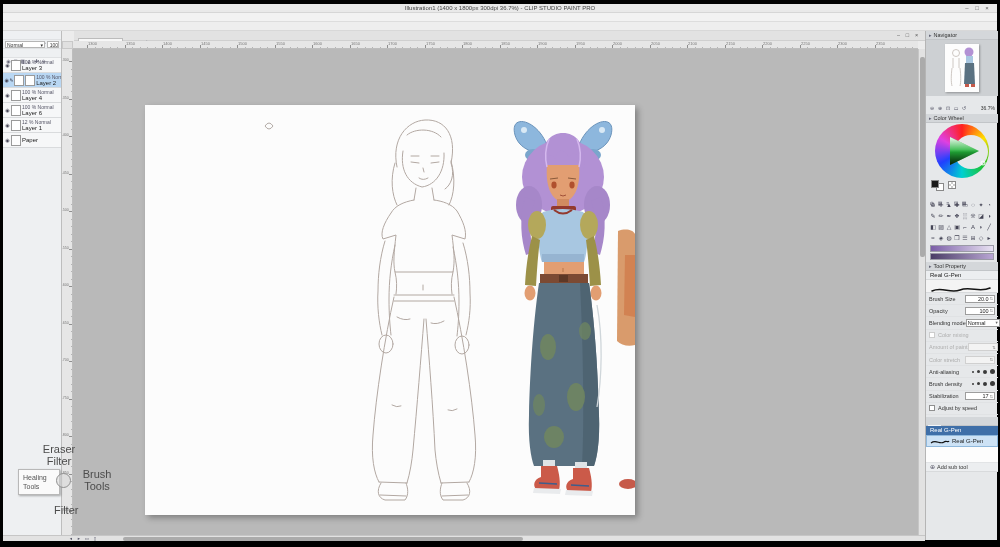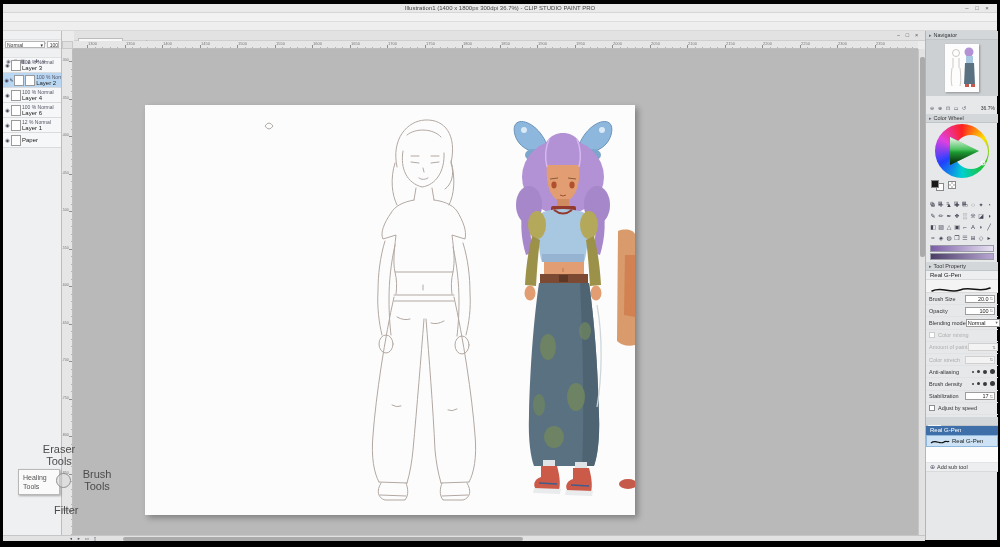--- a/index.html
+++ b/index.html
@@ -740,20 +740,20 @@
               <path d="M1,5 C6,1 10,7 14,4 C16,2 18,5 19,3" stroke="#111" stroke-width="1.2" fill="none"></path>
             </svg></span>
           <span class="stname">Real G-Pen</span>
         </div>
       </div>
     <div class="stfill"></div>
     <div id="st-footer"><span class="mini">⊕</span><span>Add sub tool</span></div>
   </div>
 
   <div class="ov" id="ov-eraser">Eraser
-Tools</div>
+Filter</div>
   <div class="tooltip">Healing
 Tools</div>
   <div class="cursor-circle"></div>
   <div class="ov" id="ov-brush">Brush
 Tools</div>
   <div class="ov" id="ov-revert">Filter</div>
 </div>
 
 </body></html>

